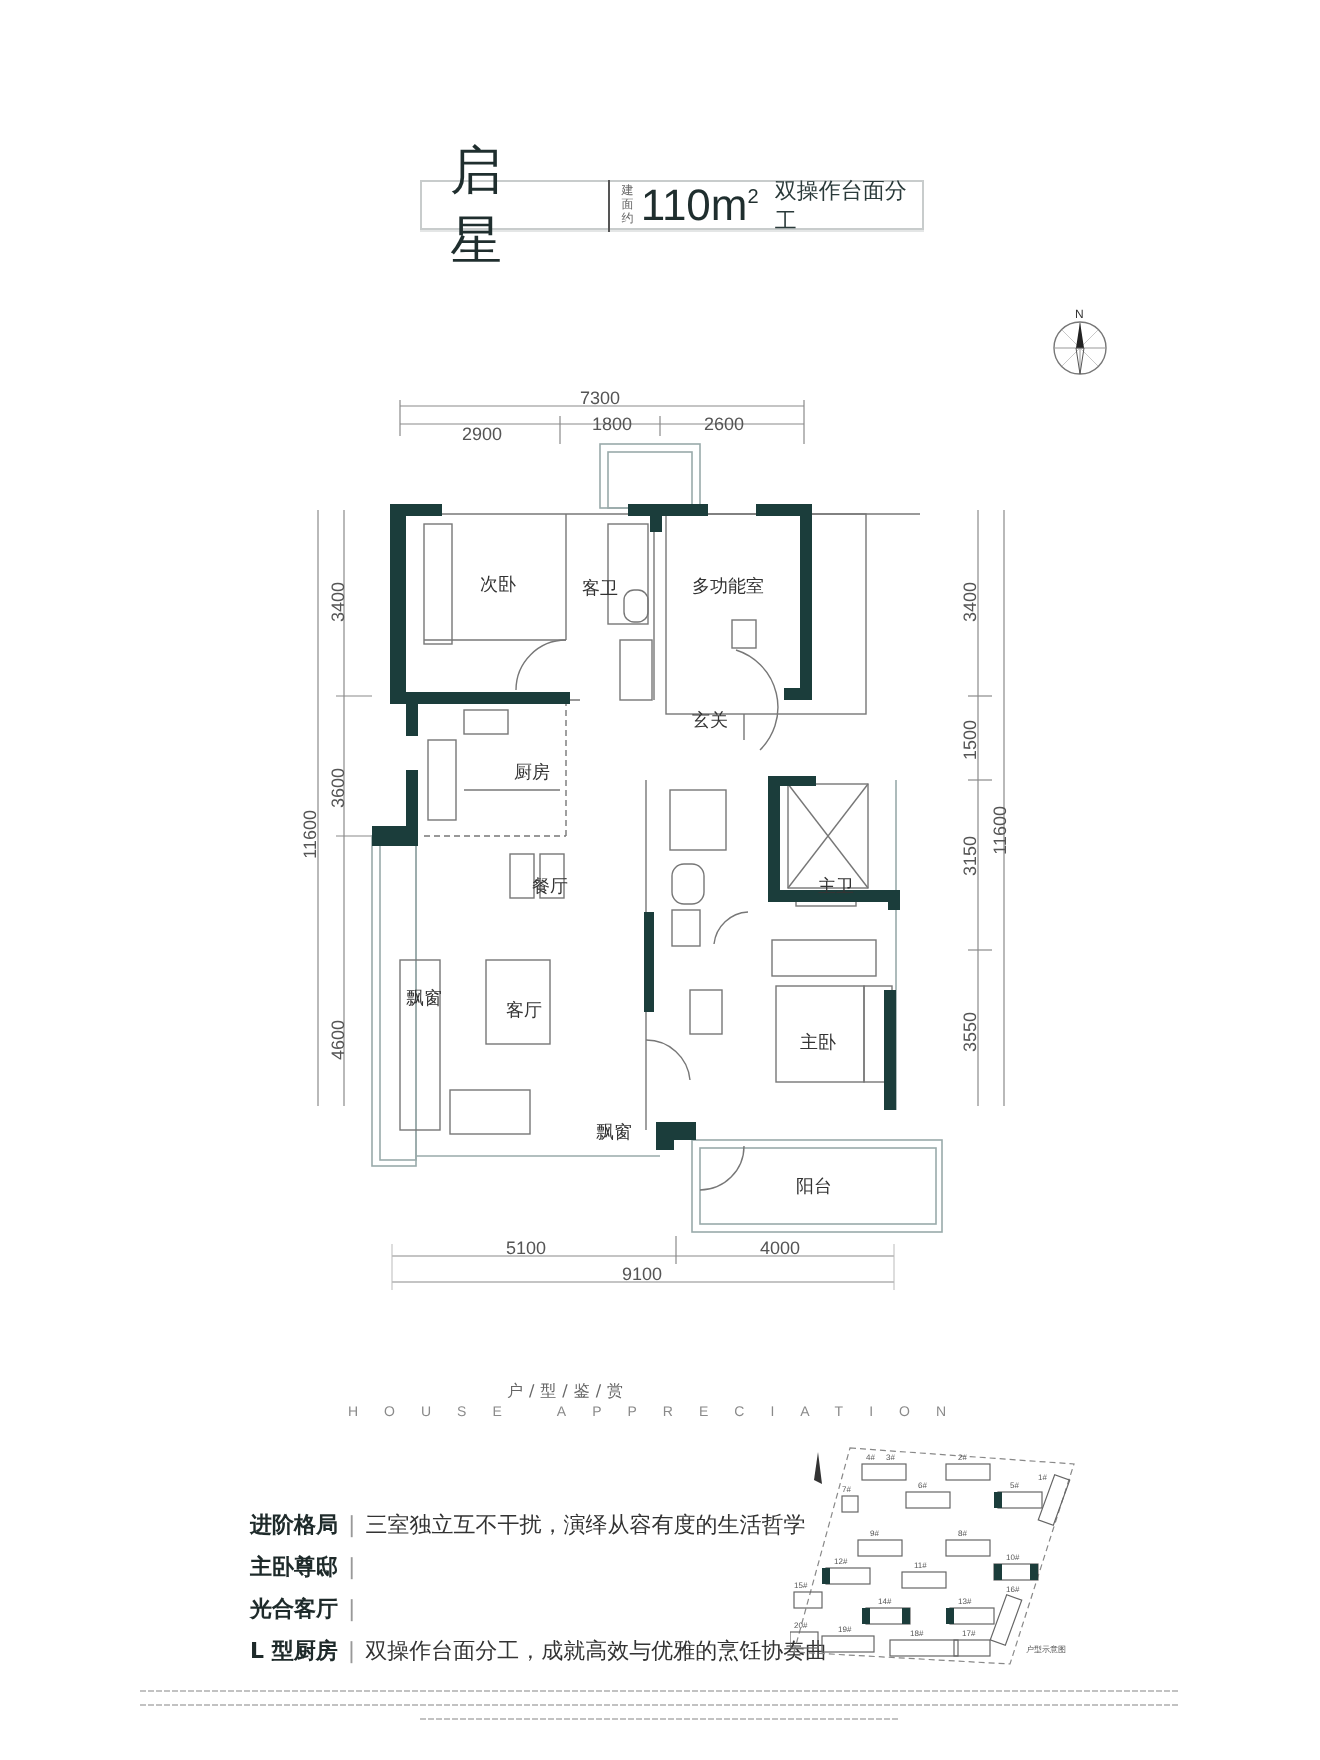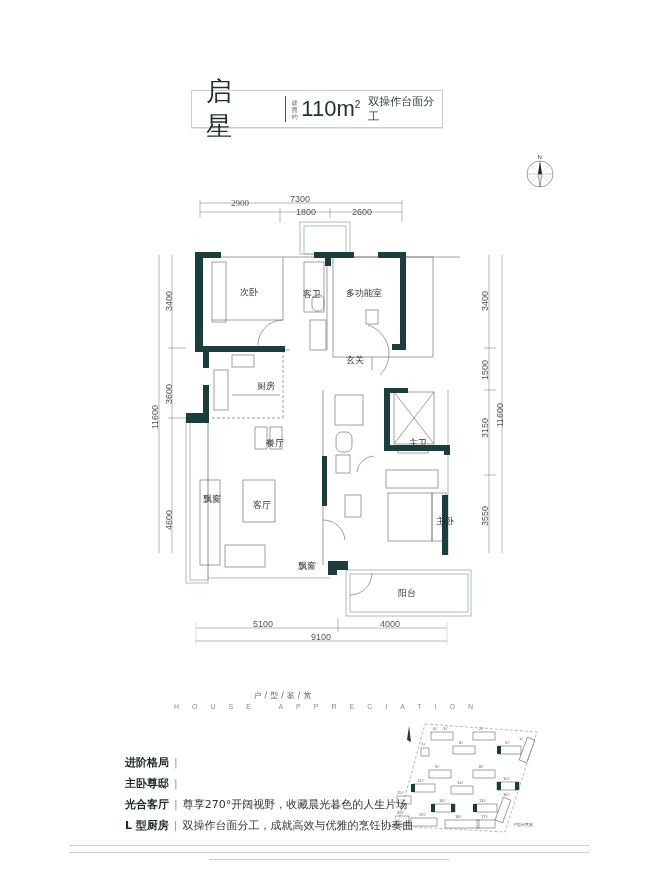--- a/index.html
+++ b/index.html
@@ -1,19 +1,19 @@
 <!DOCTYPE html>
 <html><head>
 <meta charset="utf-8">
 <style>
   * { box-sizing: border-box; margin: 0; padding: 0; }
   html, body { width: 660px; height: 880px; background: #ffffff; overflow: hidden; }
   body { position: relative; font-family: "DejaVu Sans", sans-serif; color: #2a3a3a; }
 
-  .title-box { position: absolute; left: 191px; top: 90px; width: 252px; height: 38px;
+  .title-box { position: absolute; left: 210px; top: 90px; width: 252px; height: 25px;
     border: 1px solid #c8cccc; box-shadow: 0 1px 0 #e4e6e6; display: flex; align-items: center; }
   .title-name { font-family: "DejaVu Serif", serif; font-size: 26px; color: #1f2e2e; padding-left: 14px; letter-spacing: 12px; position: relative; }
   .title-sep { width: 1px; height: 26px; background: #555; margin: 0 6px 0 6px; }
   .title-tag { font-size: 6px; color: #666; width: 8px; line-height: 7px; margin-right: 2px; }
   .title-area { font-family: "Liberation Sans", sans-serif; font-size: 22px; color: #1f2e2e; }
   .title-area sup { font-size: 10px; }
   .title-type { font-size: 11px; color: #2a3a3a; margin-left: 8px; }
 
   .compass { position: absolute; left: 520px; top: 152px; width: 40px; height: 40px; }
 
@@ -166,68 +166,68 @@
     <rect x="328" y="561" width="9" height="14"></rect>
   </g>
 
   <g stroke="#bbb" stroke-width="0.5">
     <line x1="196" y1="622" x2="196" y2="645"></line>
     <line x1="447" y1="622" x2="447" y2="645"></line>
   </g>
 </svg>
 
 <div class="dim" style="left:290px; top:194px;">7300</div>
-<div class="dim" style="left:231px; top:198px;font-family:Liberation Serif, serif;">2900</div>
+<div class="dim" style="left:231px; top:212px;">2900</div>
 <div class="dim" style="left:296px; top:207px;">1800</div>
 <div class="dim" style="left:352px; top:207px;">2600</div>
 
 <div class="dim vt" style="left:150px; top:405px;">11600</div>
 <div class="dim vt" style="left:164px; top:291px;">3400</div>
 <div class="dim vt" style="left:164px; top:384px;">3600</div>
 <div class="dim vt" style="left:164px; top:510px;">4600</div>
 
 <div class="dim vt" style="left:480px; top:291px;">3400</div>
 <div class="dim vt" style="left:480px; top:360px;">1500</div>
 <div class="dim vt" style="left:480px; top:418px;">3150</div>
 <div class="dim vt" style="left:480px; top:506px;">3550</div>
 <div class="dim vt" style="left:495px; top:403px;">11600</div>
 
 <div class="dim" style="left:253px; top:619px;">5100</div>
 <div class="dim" style="left:380px; top:619px;text-align:center;">4000</div>
 <div class="dim" style="left:311px; top:632px;">9100</div>
 
 <div class="room-label" style="left:240px; top:286px;">次卧</div>
-<div class="room-label" style="left:291px; top:288px;margin-left:12px;">客卫</div>
+<div class="room-label" style="left:291px; top:288px;">客卫</div>
 <div class="room-label" style="left:346px; top:287px;">多功能室</div>
 <div class="room-label" style="left:346px; top:354px;">玄关</div>
 <div class="room-label" style="left:257px; top:380px;">厨房</div>
 <div class="room-label" style="left:266px; top:437px;">餐厅</div>
 <div class="room-label" style="left:361px; top:437px;margin-left:48px;">主卫</div>
 <div class="room-label" style="left:253px; top:499px;">客厅</div>
 <div class="room-label" style="left:203px; top:493px;">飘窗</div>
 <div class="room-label" style="left:298px; top:560px;">飘窗</div>
-<div class="room-label" style="left:400px; top:515px;margin-left:36px;">主卧</div>
+<div class="room-label" style="left:400px; top:515px;">主卧</div>
 <div class="room-label" style="left:398px; top:587px;">阳台</div>
 
 <div class="subtitle-cn">户/型/鉴/赏</div>
 <div class="subtitle-en">HOUSE APPRECIATION</div>
 
 <div class="features">
   <div class="feature">
     <span class="fk">进阶格局</span>
     <span class="fs">|</span>
+    <span>三室独立互不干扰，演绎从容有度的生活哲学</span>
   </div>
   <div class="feature">
     <span class="fk">主卧尊邸</span>
     <span class="fs">|</span>
   </div>
   <div class="feature">
     <span class="fk">光合客厅</span>
     <span class="fs">|</span>
-    <span>尊享270°开阔视野，收藏晨光暮色的人生片场</span>
   </div>
   <div class="feature">
     <span class="fk">L 型厨房</span>
     <span class="fs">|</span>
     <span>双操作台面分工，成就高效与优雅的烹饪协奏曲</span>
   </div>
 </div>
 
 <svg class="siteplan" viewBox="0 0 160 120">
   <polygon points="30,6 142,14 110,114 2,108" fill="none" stroke="#888" stroke-width="0.6" stroke-dasharray="3 2"></polygon>

